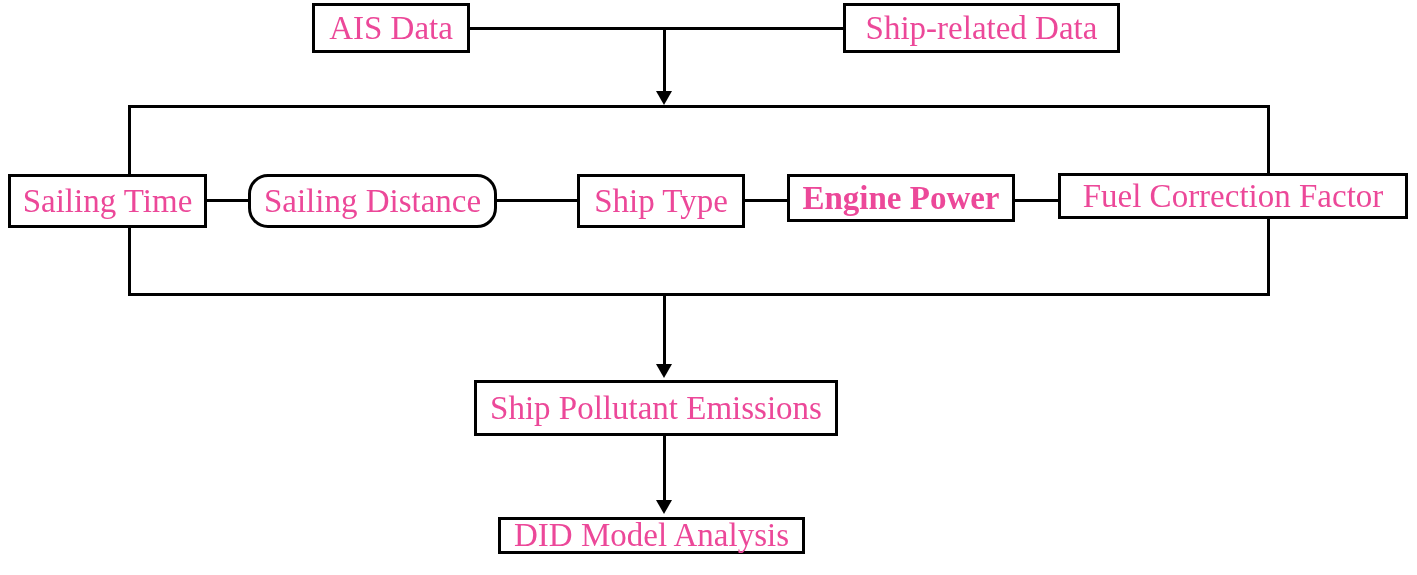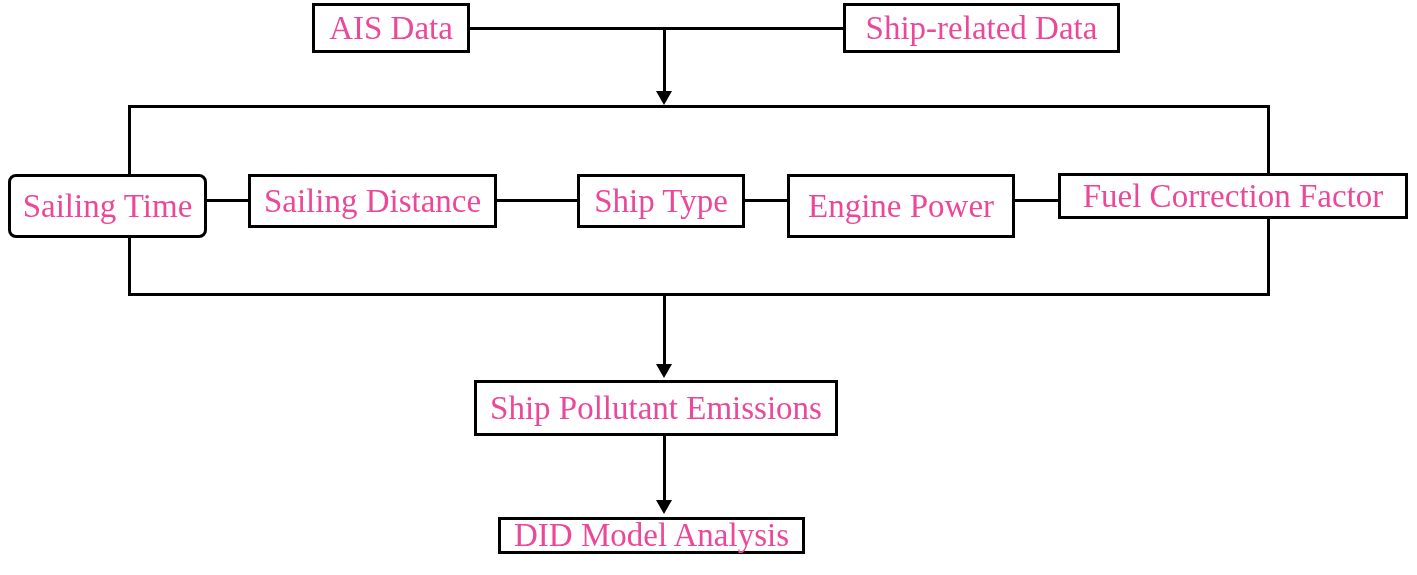--- a/index.html
+++ b/index.html
@@ -51,24 +51,24 @@
     border-left: 8px solid transparent;
     border-right: 8px solid transparent;
     border-top: 14px solid #000000;
     z-index: 3;
   }
 
   
   #node-ais               { left: 312px;  top: 3px;   width: 158px; height: 50px; }
   #node-ship-related      { left: 843px;  top: 3px;   width: 277px; height: 50px; }
   #factors-group          { left: 128px;  top: 105px; width: 1142px; height: 191px; }
-  #node-sailing-time      { left: 8px;    top: 174px; width: 199px; height: 64px; border-radius: 8px; }
-  #node-sailing-distance  { left: 248px;  top: 174px; width: 249px; height: 54px; }
+  #node-sailing-time      { left: 8px;    top: 174px; width: 199px; height: 54px; }
+  #node-sailing-distance  { left: 248px;  top: 174px; width: 249px; height: 54px; border-radius: 20px; }
   #node-ship-type         { left: 577px;  top: 174px; width: 168px; height: 54px; }
-  #node-engine-power      { left: 787px;  top: 174px; width: 228px; height: 64px; }
+  #node-engine-power      { left: 787px;  top: 174px; width: 228px; height: 48px; font-weight: bold; }
   #node-fuel-correction   { left: 1058px; top: 173px; width: 350px; height: 46px; }
   #node-pollutant         { left: 474px;  top: 380px; width: 364px; height: 56px; text-align: right; }
   #node-did               { left: 498px;  top: 517px; width: 307px; height: 37px; }
 </style>
 </head>
 <body>
 
 <div class="canvas">
 
   <div class="hline" style="left:470px; top:27px; width:373px;"></div>

